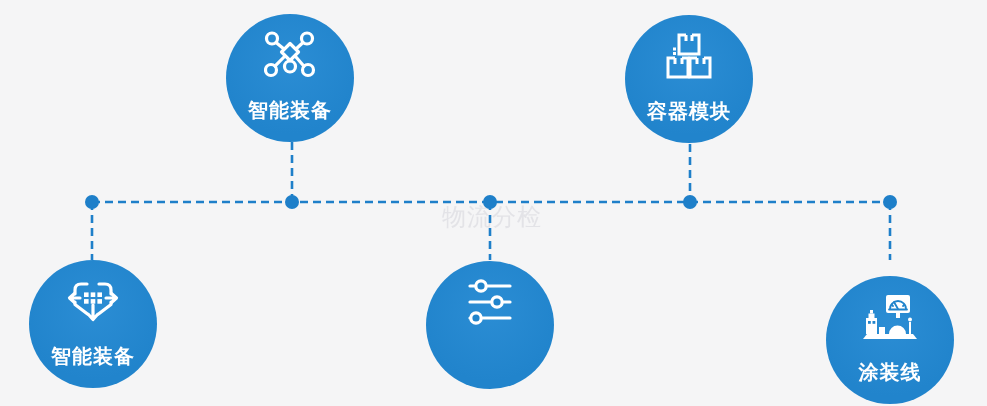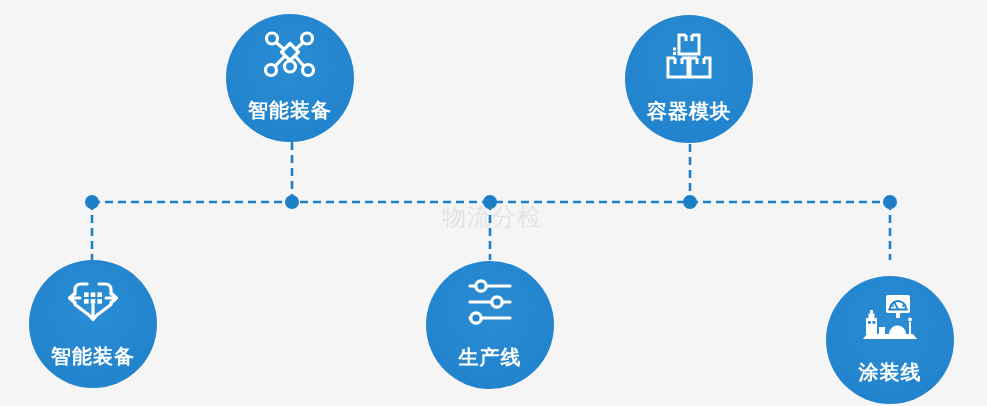--- a/index.html
+++ b/index.html
@@ -167,21 +167,20 @@
     <span class="icon">
       <svg width="52" height="48" viewBox="0 0 52 48">
         <path class="st-r" d="M6,8 H46"></path>
         <path class="st-r" d="M6,24 H46"></path>
         <path class="st-r" d="M6,40 H46"></path>
         <circle class="knob" cx="17" cy="8" r="5.2"></circle>
         <circle class="knob" cx="33" cy="24" r="5.2"></circle>
         <circle class="knob" cx="12" cy="40" r="5.2"></circle>
       </svg>
     </span>
-    <div class="label">生产线</div>
   </div>
 
   <div class="node" style="left:826px; top:276px;">
     <span class="icon">
       <svg width="56" height="46" viewBox="0 0 56 46">
         <rect class="fw" x="24" y="2" width="24" height="18" rx="2"></rect>
         <path class="gauge" d="M28,16 A8,8 0 0 1 44,16"></path>
         <path class="gauge" d="M27,16.5 H45"></path>
         <path class="gauge" d="M36,16 L32,9"></path>
         <path class="gauge" d="M29.5,11.5 L31,13"></path>

